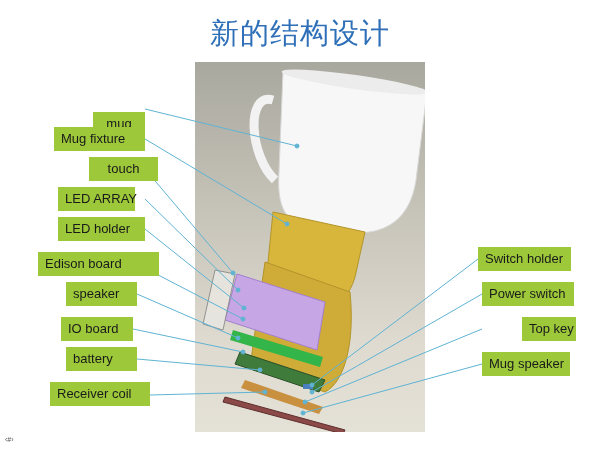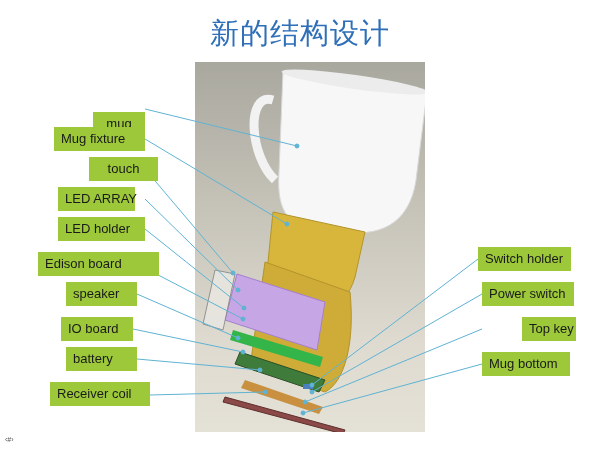--- a/index.html
+++ b/index.html
@@ -100,15 +100,15 @@
 <div class="label" style="left:58px;top:217px;width:87px;">LED holder</div>
 <div class="label" style="left:38px;top:252px;width:121px;">Edison board</div>
 <div class="label" style="left:66px;top:282px;width:71px;">speaker</div>
 <div class="label" style="left:61px;top:317px;width:72px;">IO board</div>
 <div class="label" style="left:66px;top:347px;width:71px;">battery</div>
 <div class="label" style="left:50px;top:382px;width:100px;">Receiver coil</div>
 
 <div class="label" style="left:478px;top:247px;width:93px;">Switch holder</div>
 <div class="label" style="left:482px;top:282px;width:92px;">Power switch</div>
 <div class="label" style="left:482px;top:317px;width:54px;margin-left:40px;">Top key</div>
-<div class="label" style="left:482px;top:352px;width:88px;">Mug bottom</div>
+<div class="label" style="left:482px;top:352px;width:88px;">Mug speaker</div>
 
 <div class="footer">‹#›</div>
 
 </body></html>

